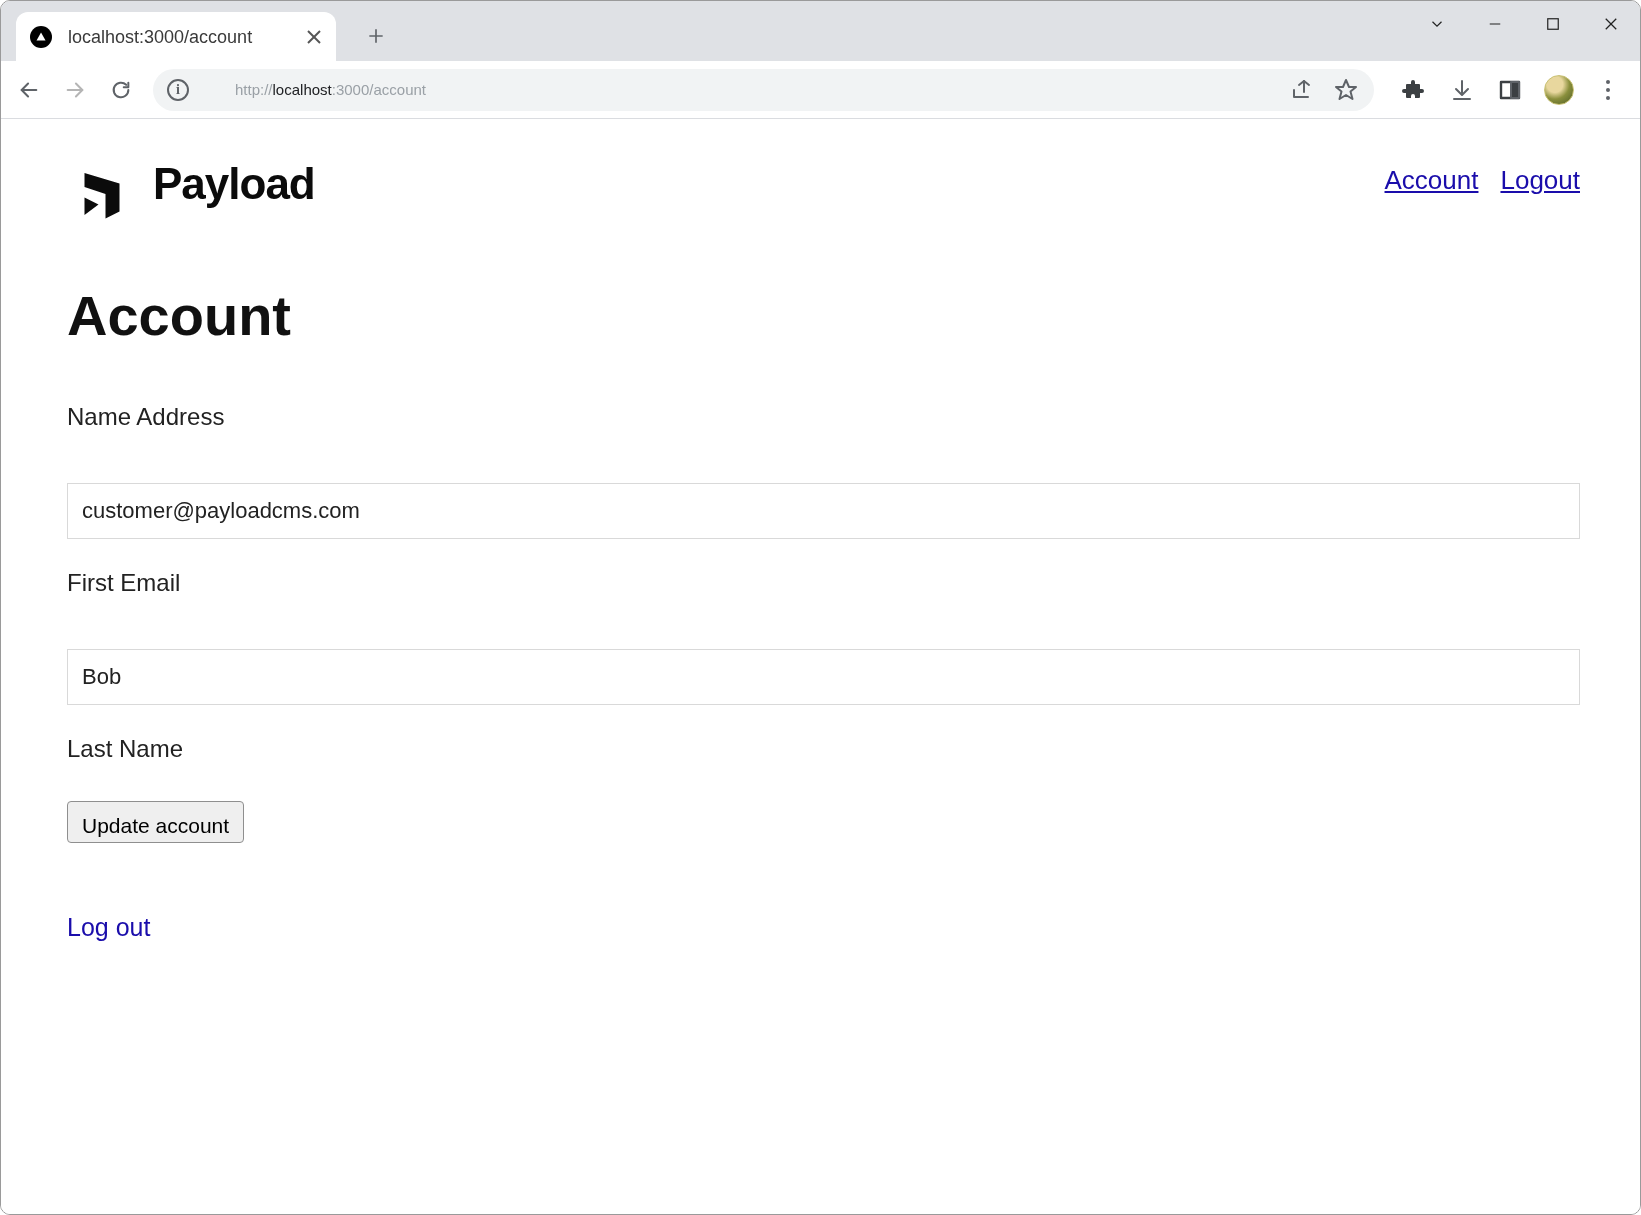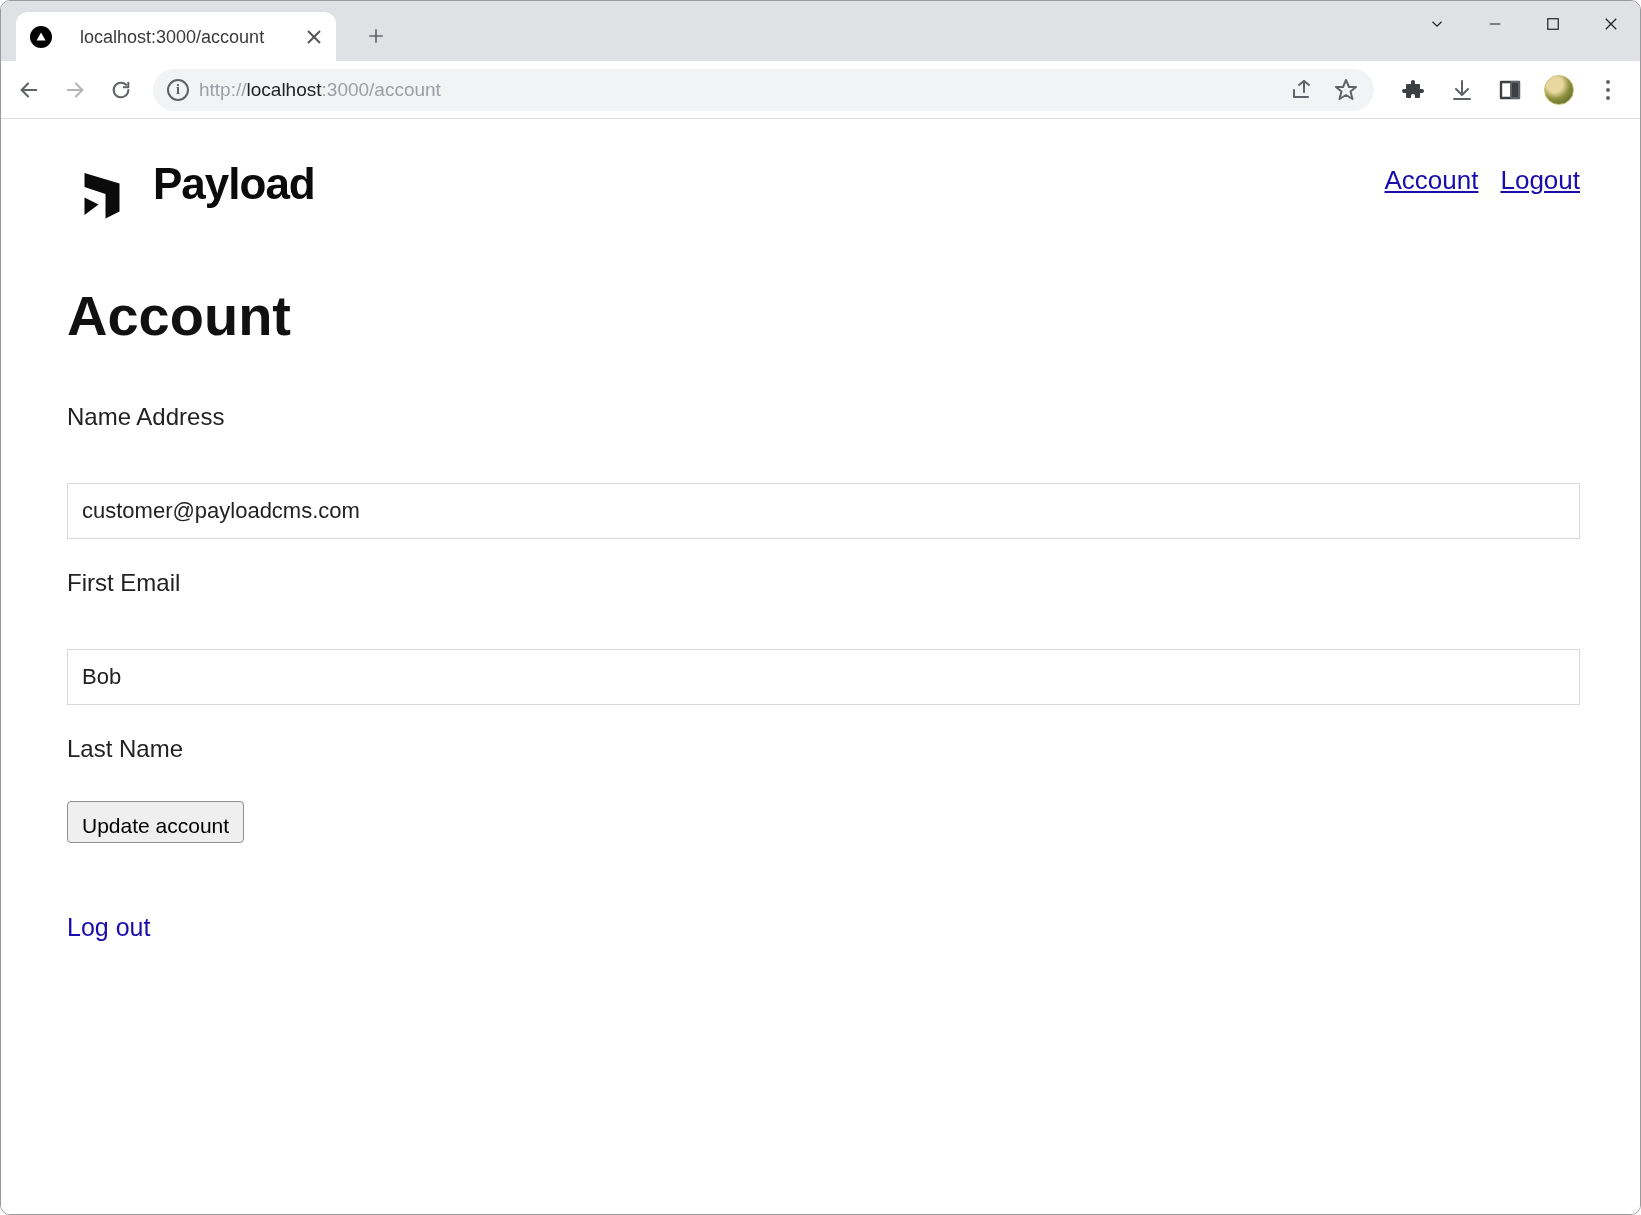--- a/index.html
+++ b/index.html
@@ -37,21 +37,21 @@
   }
   .tab {
     height: 50px;
     min-width: 320px;
     background: #ffffff;
     border-top-left-radius: 12px;
     border-top-right-radius: 12px;
     display: flex;
     align-items: center;
     padding: 0 14px;
-    gap: 28px;
+    gap: 16px;
     position: relative;
     top: 1px;
   }
   .tab .favicon {
     width: 22px; height: 22px;
     background: #000;
     border-radius: 50%;
     display: flex; align-items: center; justify-content: center;
     flex: 0 0 auto;
   }
@@ -131,23 +131,24 @@
     width: 22px; height: 22px;
     border: 2px solid #5f6368;
     border-radius: 50%;
     display: flex; align-items: center; justify-content: center;
     color: #5f6368;
     font-size: 14px; font-weight: 600;
     font-family: Georgia, serif;
   }
   .url {
     flex: 1 1 auto;
-    font-size: 19px;
+    font-size: 15px;
     color: #5f6368;
     white-space: nowrap;
+    margin-left: 36px;
   }
   .url .scheme, .url .port { color: #9aa0a6; }
   .url .host { color: #202124; }
   .omni-actions { display:flex; gap: 16px; align-items:center; }
   .icon-btn {
     width: 28px; height: 28px;
     display: flex; align-items: center; justify-content: center;
     color: #5f6368; cursor: pointer;
   }
   .icon-btn svg { width: 24px; height: 24px; stroke: currentColor; fill: none; stroke-width: 2; stroke-linecap: round; stroke-linejoin: round;}

